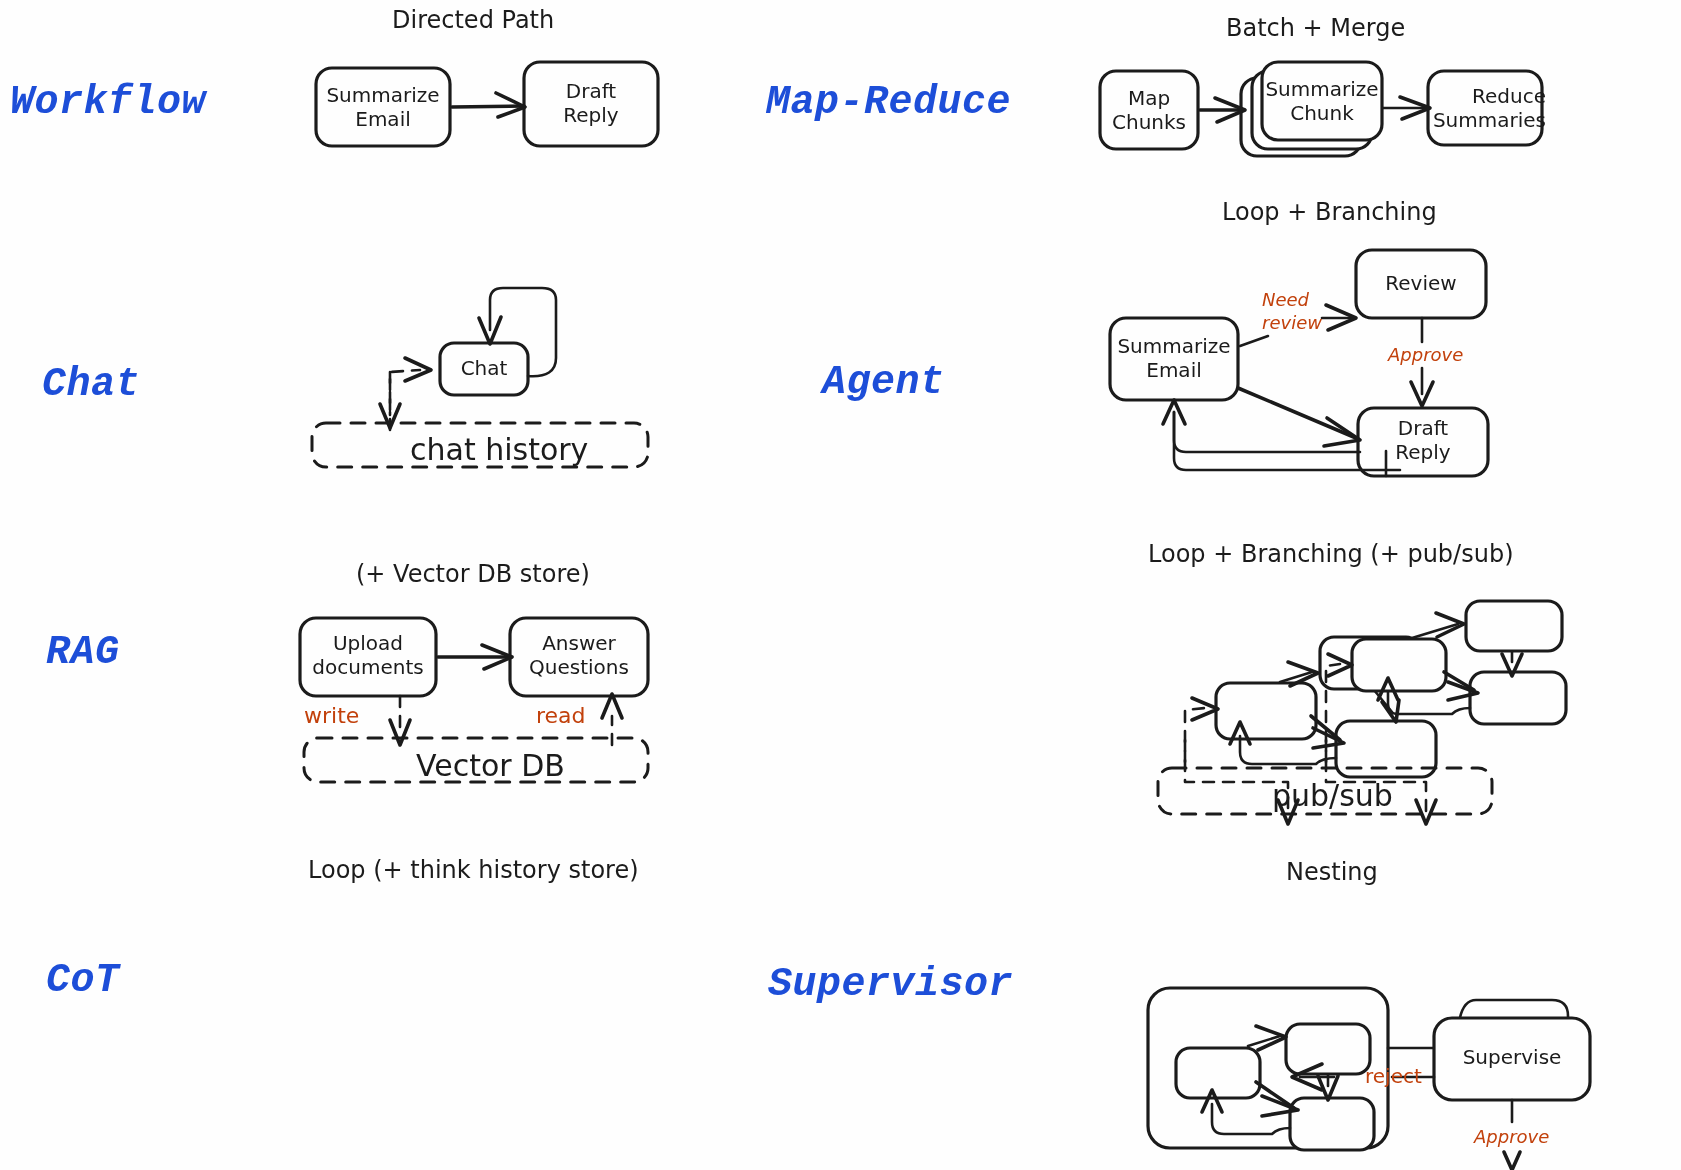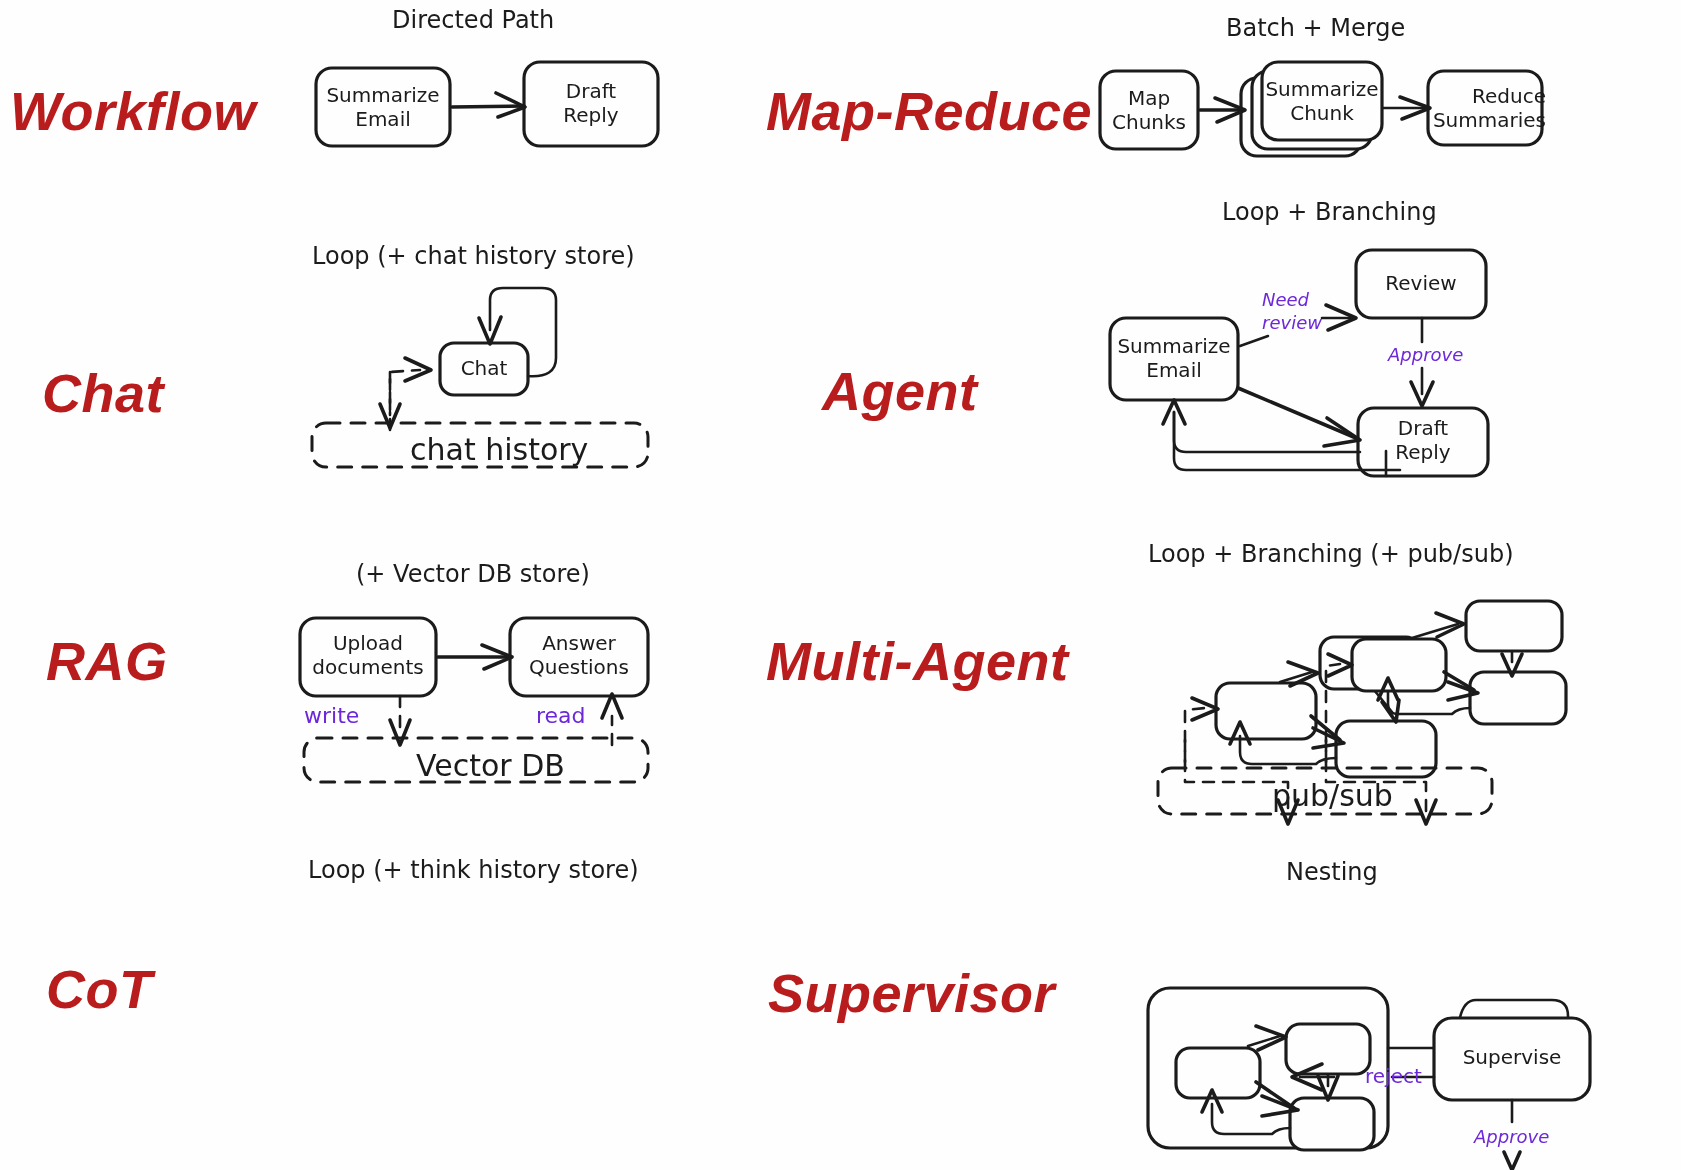--- a/index.html
+++ b/index.html
@@ -3,34 +3,34 @@
 <meta charset="utf-8">
 <style>
   html,body{margin:0;padding:0;background:#fefefe;}
   body{
     width:1681px;height:1170px;position:relative;overflow:hidden;
     font-family:"DejaVu Sans","Liberation Sans",sans-serif;
     color:#1b1b1b;
   }
   #canvas{position:absolute;inset:0;}
   .row-label{
-    position:absolute;font-size:54px;font-weight:700;letter-spacing:.5px;
-    color:#b91c1c;white-space:nowrap;font-style:italic;
-    font-family:Liberation Sans, sans-serif;
+    position:absolute;font-size:40px;font-weight:700;letter-spacing:.5px;
+    color:#1d4ed8;white-space:nowrap;font-style:italic;
+    font-family:Liberation Mono, monospace;
   }
   .caption{
     position:absolute;font-size:24px;color:#1b1b1b;white-space:nowrap;
     font-family:"DejaVu Sans","Liberation Sans",sans-serif;
   }
   .node-text{
     position:absolute;font-size:20px;line-height:1.18;text-align:center;
     color:#1b1b1b;white-space:pre;
   }
   .edge-text{
-    position:absolute;font-size:18px;color:#6d28d9;white-space:nowrap;font-style:italic;
+    position:absolute;font-size:18px;color:#c2410c;white-space:nowrap;font-style:italic;
   }
   .store-text{
     position:absolute;font-size:30px;color:#1b1b1b;white-space:nowrap;
   }
   svg{position:absolute;left:0;top:0;overflow:visible;}
   .s{fill:none;stroke:#1b1b1b;stroke-linecap:round;stroke-linejoin:round;}
   .box{stroke-width:3.2;fill:#fefefe;}
   .thin{stroke-width:2.6;}
   .thick{stroke-width:3.6;}
   .dash{stroke-width:3;stroke-dasharray:14 11;fill:none;}
@@ -41,26 +41,24 @@
 
 <div id="canvas">
 
   <div class="row-label" style="left:10px;top:80px;">Workflow</div>
   <div class="row-label" style="left:42px;top:362px;">Chat</div>
   <div class="row-label" style="left:46px;top:630px;">RAG</div>
   <div class="row-label" style="left:46px;top:958px;">CoT</div>
 
   <div class="row-label" style="left:766px;top:80px;">Map-Reduce</div>
   <div class="row-label" style="left:822px;top:360px;">Agent</div>
-  <div class="row-label" style="left:766px;top:630px;">Multi-Agent</div>
   <div class="row-label" style="left:768px;top:962px;">Supervisor</div>
 
   <div class="caption" style="left:392px;top:6px;">Directed Path</div>
   <div class="caption" style="left:1226px;top:14px;">Batch + Merge</div>
-  <div class="caption" style="left:312px;top:242px;">Loop (+ chat history store)</div>
   <div class="caption" style="left:1222px;top:198px;">Loop + Branching</div>
   <div class="caption" style="left:356px;top:560px;">(+ Vector DB store)</div>
   <div class="caption" style="left:308px;top:856px;">Loop (+ think history store)</div>
   <div class="caption" style="left:1148px;top:540px;">Loop + Branching (+ pub/sub)</div>
   <div class="caption" style="left:1286px;top:858px;">Nesting</div>
 
   <svg width="1681" height="1170">
     <defs></defs>
 
     <g>

